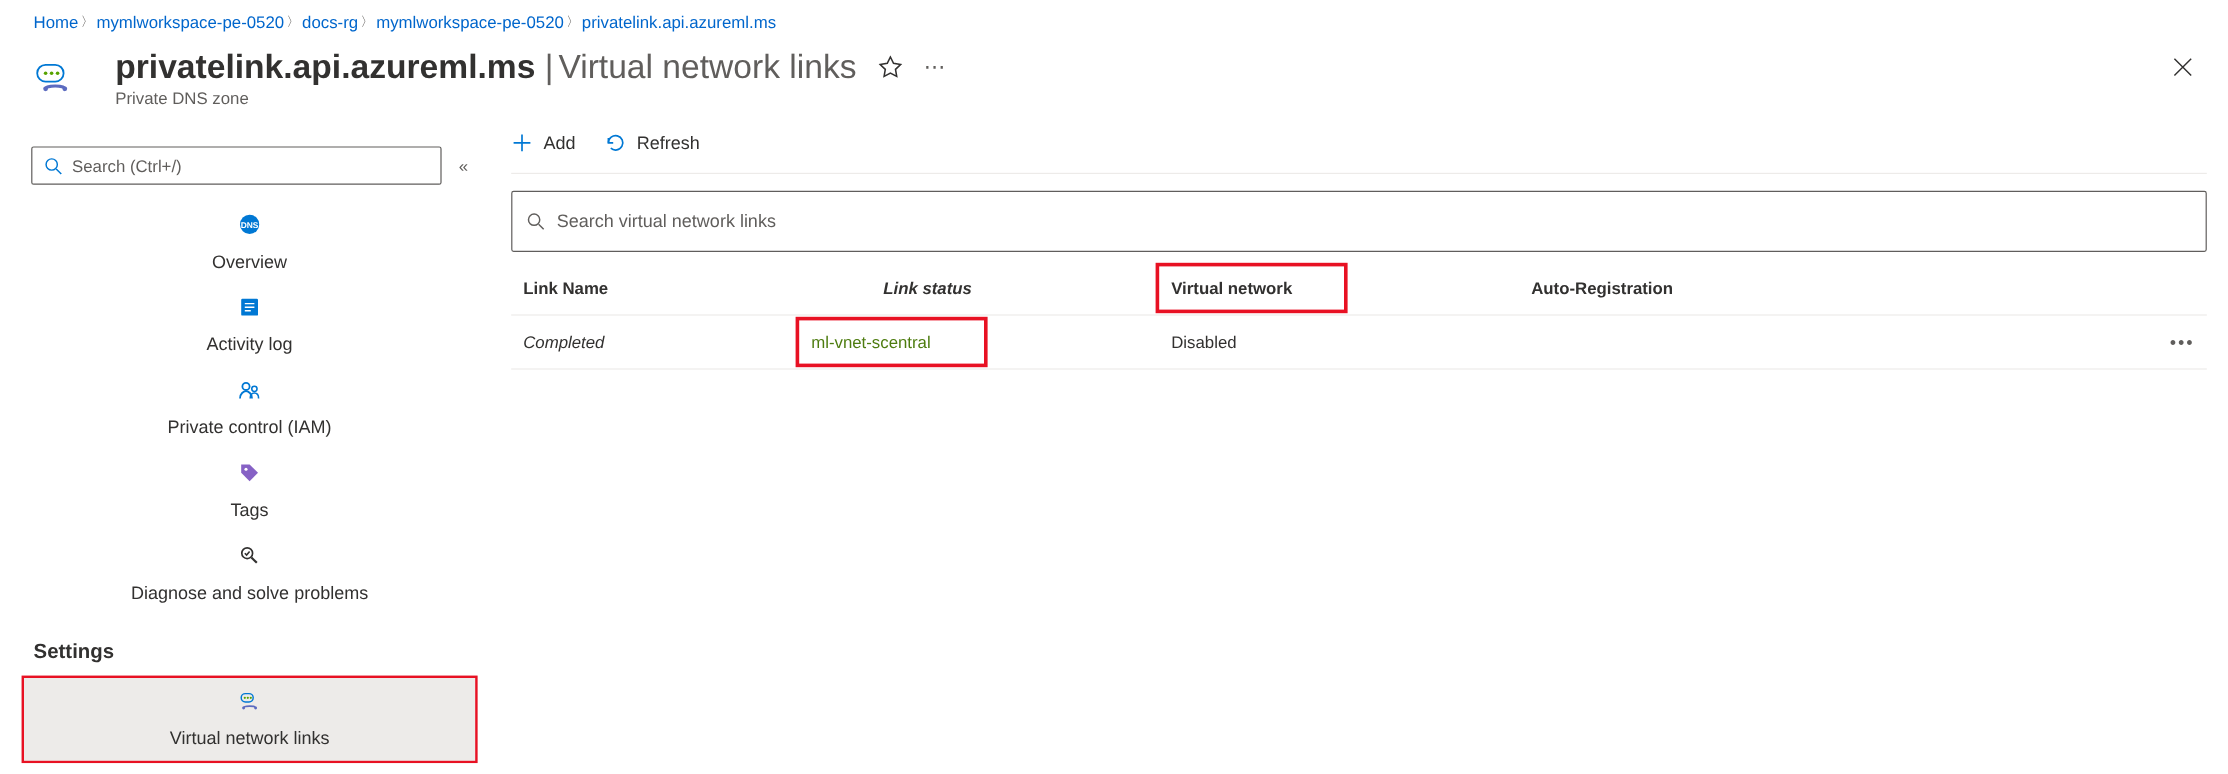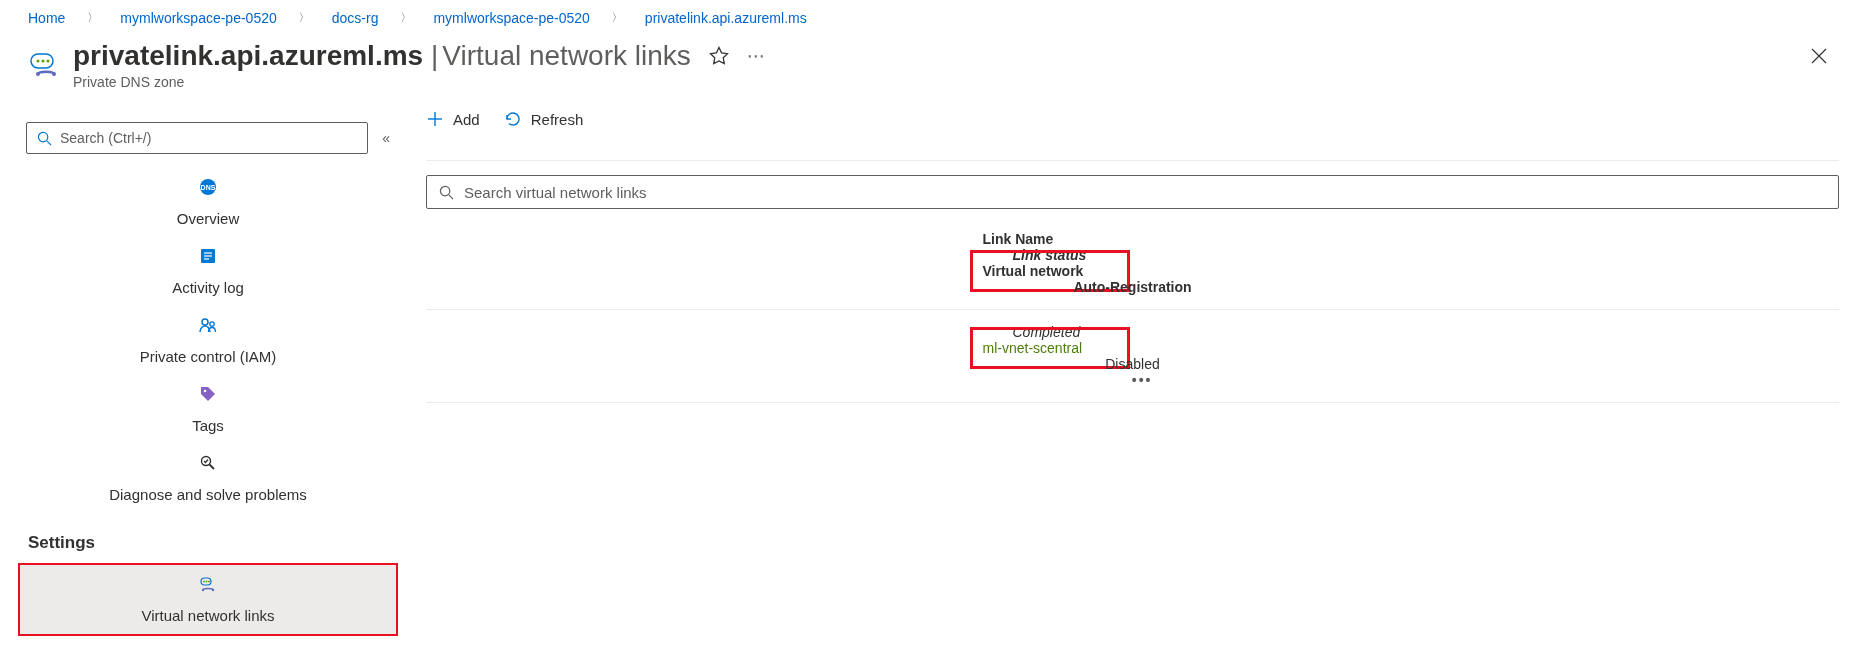--- a/index.html
+++ b/index.html
@@ -1,24 +1,24 @@
 <!DOCTYPE html>
 <html><head>
   <meta charset="utf-8">
   <style>
     * { box-sizing: border-box; margin: 0; padding: 0; }
     body { font-family: "Segoe UI", -apple-system, sans-serif; font-size: 14px; color: #323130; background: #fff; width: 1857px; }
     
     
-    .breadcrumb { padding: 10px 28px 6px; display: flex; align-items: flex-start; gap: 22px; font-size: 14px; }
+    .breadcrumb { padding: 10px 28px 6px; display: flex; align-items: flex-end; gap: 2px; font-size: 14px; }
     .breadcrumb a { color: #0066cc; text-decoration: none; cursor: pointer; }
     .breadcrumb .sep { color: #605e5c; font-size: 11px; }
     
     
-    .page-header { display: flex; align-items: flex-start; padding: 8px 28px 20px; gap: 9px; }
+    .page-header { display: flex; align-items: flex-start; padding: 8px 28px 20px; gap: 32px; }
     .resource-icon { width: 36px; height: 36px; margin-top: 6px; flex-shrink: 0; }
     .title-block { flex: 1; }
     .title-row { display: flex; align-items: center; gap: 18px; }
     .title-main { font-size: 28px; font-weight: 600; color: #323130; }
     .title-sub { font-size: 28px; font-weight: 400; color: #605e5c; }
     .title-sep { font-size: 28px; font-weight: 300; color: #605e5c; margin: 0 4px;}
     .subtitle { font-size: 14px; color: #605e5c; margin-top: 2px; }
     .star-icon { width: 20px; height: 20px; cursor: pointer; color: #605e5c; }
     .more-icon { color: #605e5c; font-size: 18px; cursor: pointer; letter-spacing: 2px; line-height: 1;}
     .close-btn { margin-left: auto; width: 20px; height: 20px; cursor: pointer; color: #605e5c; font-size: 20px; display:flex; align-items:center; justify-content:center;}
@@ -36,30 +36,30 @@
     
     .nav-list { list-style: none; }
     .nav-item { display: flex; align-items: center; gap: 14px; padding: 10px 10px; cursor: pointer; flex-direction: column; }
     .nav-item.selected { background: #edebe9; border: 2px solid #e81123; }
     .nav-icon { width: 18px; height: 18px; flex-shrink: 0; display: flex; align-items: center; justify-content: center;}
     .nav-label { font-size: 15px; color: #323130; }
     .nav-section { font-size: 17px; font-weight: 600; color: #323130; padding: 20px 10px 10px; }
     
     
     .main { flex: 1; padding-left: 28px; }
-    .toolbar { display: flex; align-items: flex-start; gap: 24px; padding: 0 0 32px 0; border-bottom: 1px solid #edebe9;}
+    .toolbar { display: flex; align-items: flex-start; gap: 24px; padding: 0 0 16px 0; border-bottom: 1px solid #edebe9;}
     .tb-btn { display: flex; align-items: center; gap: 9px; cursor: pointer; color: #323130; font-size: 15px; }
     .tb-icon { width: 18px; height: 18px; color: #0078d4; }
     
-    .filter-box { margin-top: 14px; display: flex; align-items: center; border: 1px solid #605e5c; border-radius: 2px; height: 34px; padding: 0 12px; gap: 10px; }
+    .filter-box { margin-top: 14px; display: flex; align-items: center; border: 1px solid #605e5c; border-radius: 2px; height: 51px; padding: 0 12px; gap: 10px; }
     .filter-box input { border: none; outline: none; flex: 1; font-size: 15px; }
     .filter-box input::placeholder { color: #605e5c;}
     
     .table { width: 100%; margin-top: 8px; }
-    .thead, .trow { display: flex; align-items: center; padding: 14px 10px; flex-direction: column; }
+    .thead, .trow { display: flex; padding: 14px 10px; }
     .thead { font-weight: 600; color: #323130; border-bottom: 1px solid #edebe9;}
     .trow { border-bottom: 1px solid #edebe9;}
     .col-name { width: 300px; }
     .col-status { width: 240px; font-style: italic; }
     .col-vnet { width: 300px; }
     .col-auto { flex: 1; }
     .col-actions { width: 40px; text-align: right; color: #605e5c; cursor: pointer; letter-spacing: 2px; font-weight: bold;}
     .vnet-link { color: #4d7c0f; cursor: pointer; }
     .highlight-box { border: 3px solid #e81123; padding: 10px 10px; margin: -13px -13px; display: inline-block; min-width: 160px;}
     

